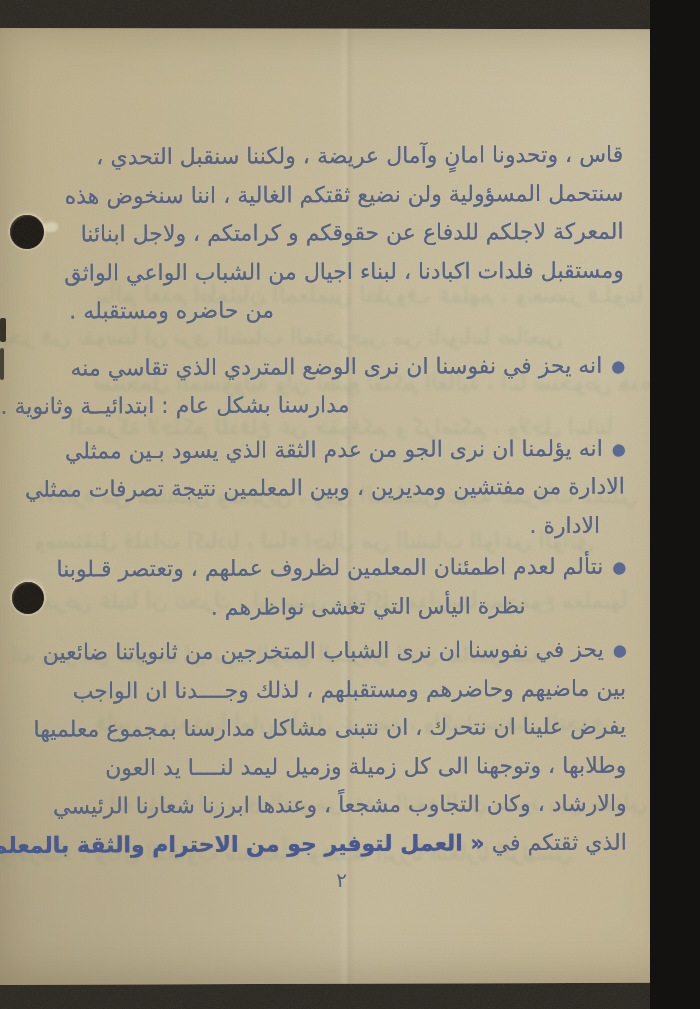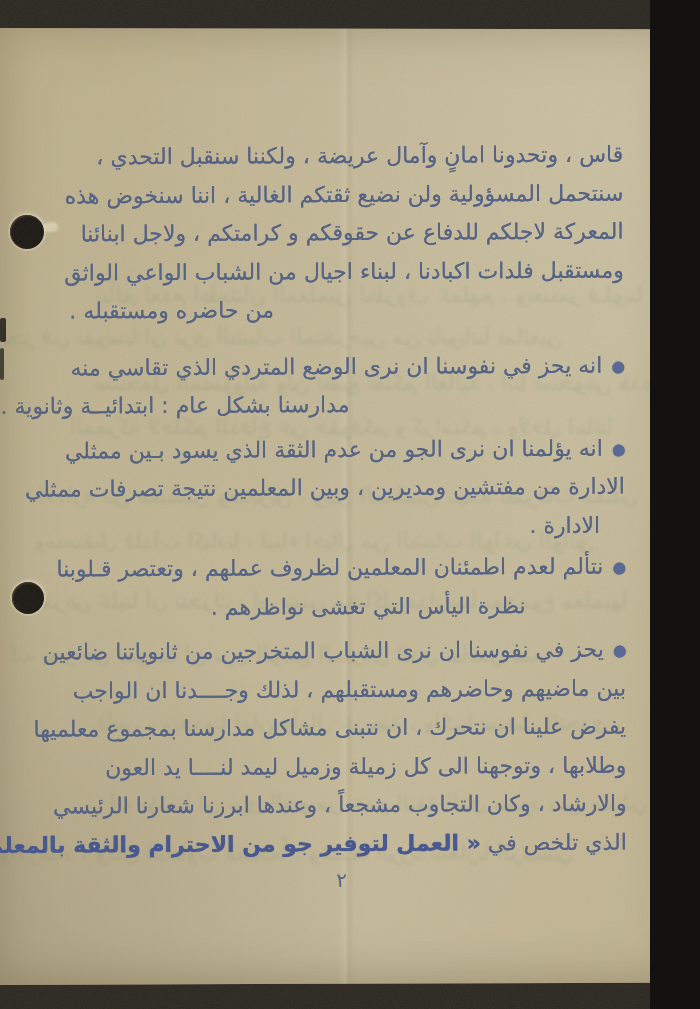--- a/index.html
+++ b/index.html
@@ -125,21 +125,21 @@
         <div class="ln"><span class="dot"></span><span>نتألم لعدم اطمئنان المعلمين لظروف عملهم ، وتعتصر قـلوبنا</span></div>
         <div class="ln pr-100">نظرة اليأس التي تغشى نواظرهم .</div>
       </div>
 
       <div class="para m-b4">
         <div class="ln"><span class="dot"></span><span>يحز في نفوسنا ان نرى الشباب المتخرجين من ثانوياتنا ضائعين</span></div>
         <div class="ln">بين ماضيهم وحاضرهم ومستقبلهم ، لذلك وجــــدنا ان الواجب</div>
         <div class="ln">يفرض علينا ان نتحرك ، ان نتبنى مشاكل مدارسنا بمجموع معلميها</div>
         <div class="ln">وطلابها ، وتوجهنا الى كل زميلة وزميل ليمد لنــــا يد العون</div>
         <div class="ln">والارشاد ، وكان التجاوب مشجعاً ، وعندها ابرزنا شعارنا الرئيسي</div>
-        <div class="ln"><span>الذي تلخص في</span> <span class="bold-seg">« العمل لتوفير جو من الاحترام والثقة بالمعلم ،</span></div>
+        <div class="ln"><span>الذي ثقتكم في</span> <span class="bold-seg">« العمل لتوفير جو من الاحترام والثقة بالمعلم ،</span></div>
       </div>
 
     </div>
 
     <div class="page-number">٢</div>
 
     <svg class="frame-noise" width="683" height="957" style="opacity:.22">
       <filter id="gpaper">
           <feTurbulence type="fractalNoise" baseFrequency="0.8" numOctaves="2" seed="11"></feTurbulence>
         <feColorMatrix type="matrix" values="0 0 0 0 0.30  0 0 0 0 0.26  0 0 0 0 0.16  0.8 0.8 0.8 0 0"></feColorMatrix>

